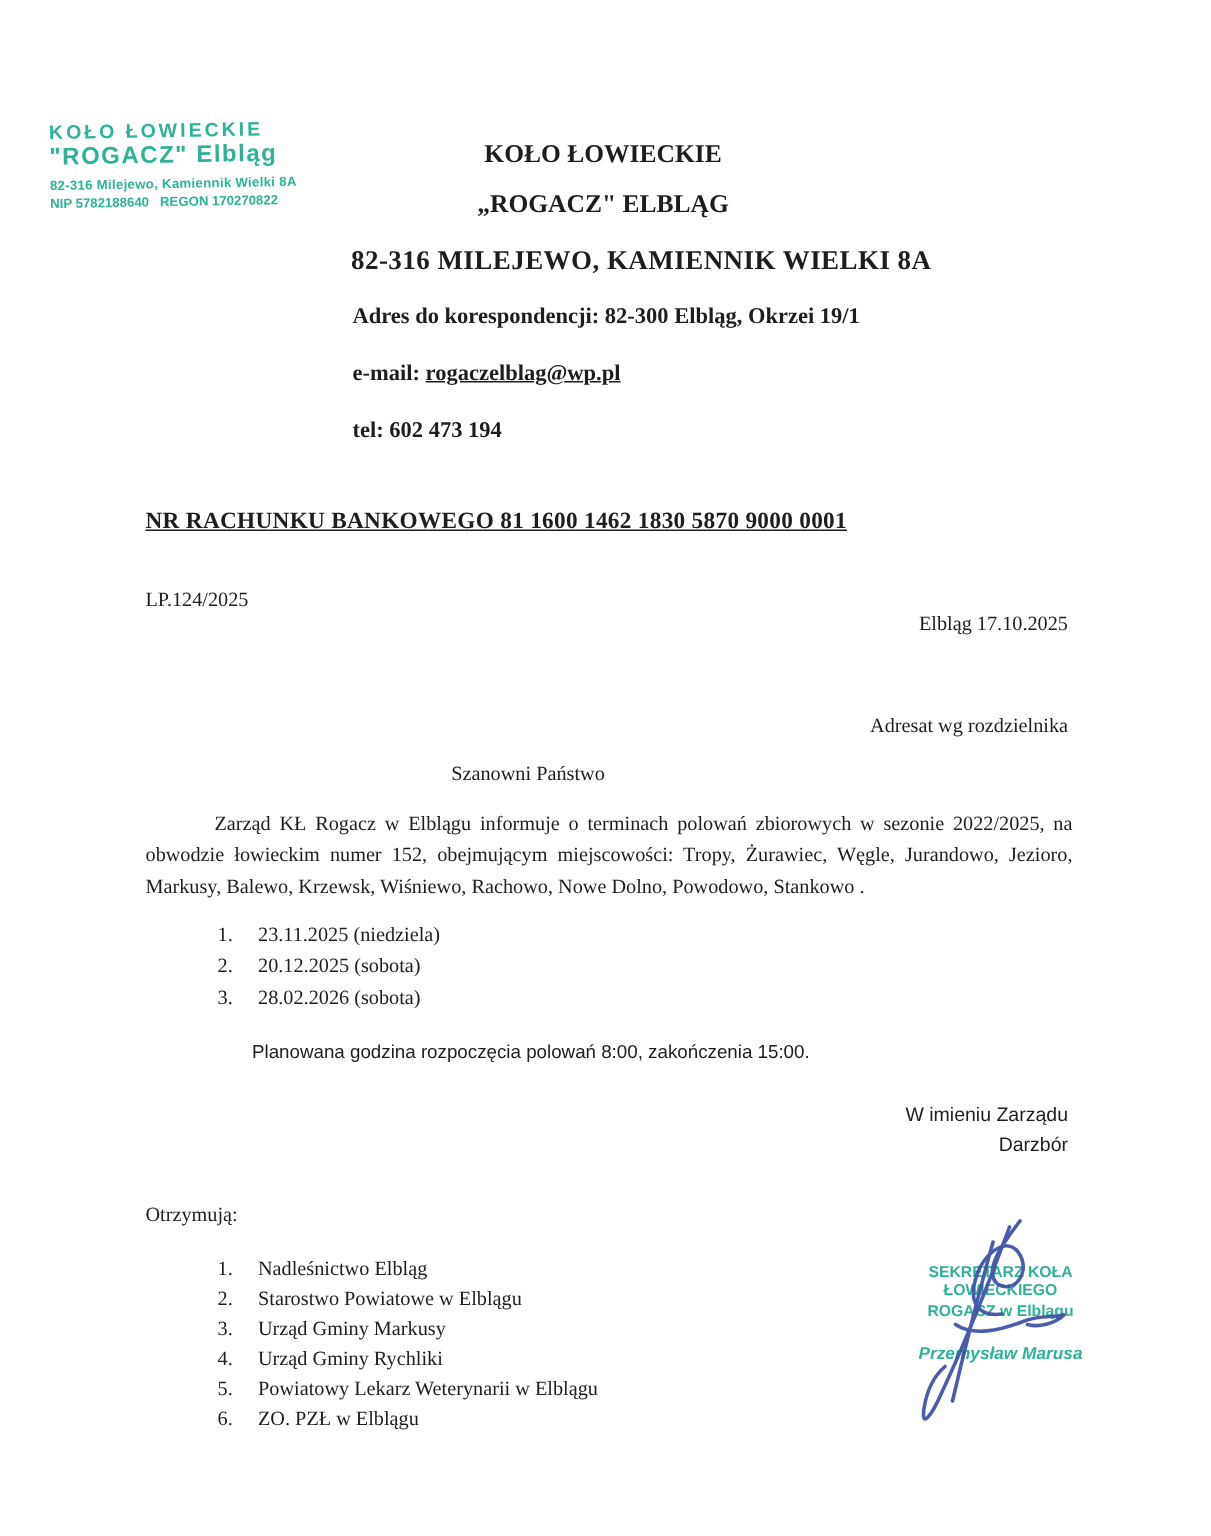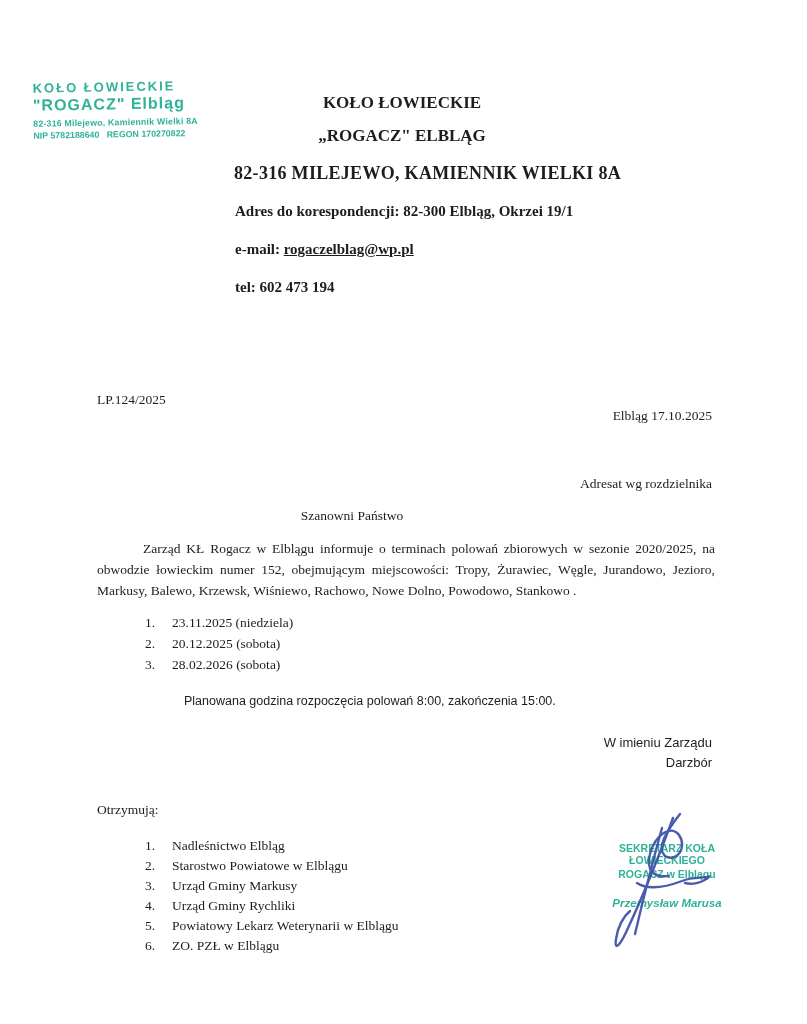--- a/index.html
+++ b/index.html
@@ -30,21 +30,21 @@
           text-decoration:underline; letter-spacing:0.2px; }
   .ref { position:absolute; left:97px; top:372px; font-size:13.5px;margin-top:20px; }
   .dateline { position:absolute; right:95px; top:408px; font-size:13.5px; }
   .addressee { position:absolute; right:95px; top:476px; font-size:13.5px; }
   .salutation { position:absolute; left:97px; top:508px; width:510px; text-align:center; font-size:13.5px; }
   .body-par { position:absolute; left:97px; top:538px; width:618px; font-size:13.5px;
               line-height:21px; text-indent:46px; text-align:justify; }
   .hunt-list { position:absolute; left:145px; top:612px; font-size:13.5px; line-height:21px; }
   .li-row { display:flex; }
   .li-num { width:27px; flex:0 0 27px; }
-  .hours { position:absolute; left:168px; top:694px; font-family:"Liberation Sans", sans-serif; font-size:12.5px;margin-left:16px; }
+  .hours { position:absolute; left:168px; top:694px; font-family:"Liberation Sans", sans-serif; font-size:12.5px; }
   .signoff { position:absolute; right:95px; top:733px; text-align:right;
              font-family:"Liberation Sans", sans-serif; font-size:13px; line-height:20px; }
   .recipients-label { position:absolute; left:97px; top:802px; font-size:13.5px; }
   .recipients { position:absolute; left:145px; top:836px; font-size:13.5px; line-height:20px; }
   
   .stamp-bottom { position:absolute; left:582px; top:842px; width:170px; text-align:center;
                   font-family:"Liberation Sans", sans-serif; font-weight:700; }
   .sb-l1 { font-size:10.5px; }
   .sb-l2 { font-size:10.5px; margin-top:2px; }
   .sb-name { font-size:11.5px; font-style:italic; margin-top:17px; }
@@ -63,27 +63,28 @@
   </div>
 
   <div class="hdr hdr1">KOŁO ŁOWIECKIE</div>
   <div class="hdr hdr2">„ROGACZ" ELBLĄG</div>
   <div class="hdr3">82-316 MILEJEWO, KAMIENNIK WIELKI 8A</div>
 
   <div class="contact c1">Adres do korespondencji: 82-300 Elbląg, Okrzei 19/1</div>
   <div class="contact c2"><span>e-mail: </span><span class="email-link">rogaczelblag@wp.pl</span></div>
   <div class="contact c3">tel: 602 473 194</div>
 
+  <div class="bank">NR RACHUNKU BANKOWEGO 81 1600 1462 1830 5870 9000 0001</div>
 
   <div class="ref">LP.124/2025</div>
   <div class="dateline">Elbląg 17.10.2025</div>
   <div class="addressee">Adresat wg rozdzielnika</div>
   <div class="salutation">Szanowni Państwo</div>
 
-  <div class="body-par">Zarząd KŁ Rogacz w Elblągu informuje o terminach polowań zbiorowych w sezonie 2020/2025, na obwodzie łowieckim numer 152, obejmującym miejscowości: Tropy, Żurawiec, Węgle, Jurandowo, Jezioro, Markusy, Balewo, Krzewsk, Wiśniewo, Rachowo, Nowe Dolno, Powodowo, Stankowo .</div>
+  <div class="body-par">Zarząd KŁ Rogacz w Elblągu informuje o terminach polowań zbiorowych w sezonie 2022/2025, na obwodzie łowieckim numer 152, obejmującym miejscowości: Tropy, Żurawiec, Węgle, Jurandowo, Jezioro, Markusy, Balewo, Krzewsk, Wiśniewo, Rachowo, Nowe Dolno, Powodowo, Stankowo .</div>
 
   <div class="hunt-list">
     <div class="li-row">
       <span class="li-num">1.</span>
       <span>23.11.2025 (niedziela)</span>
     </div>
     <div class="li-row">
       <span class="li-num">2.</span>
       <span>20.12.2025 (sobota)</span>
     </div>

